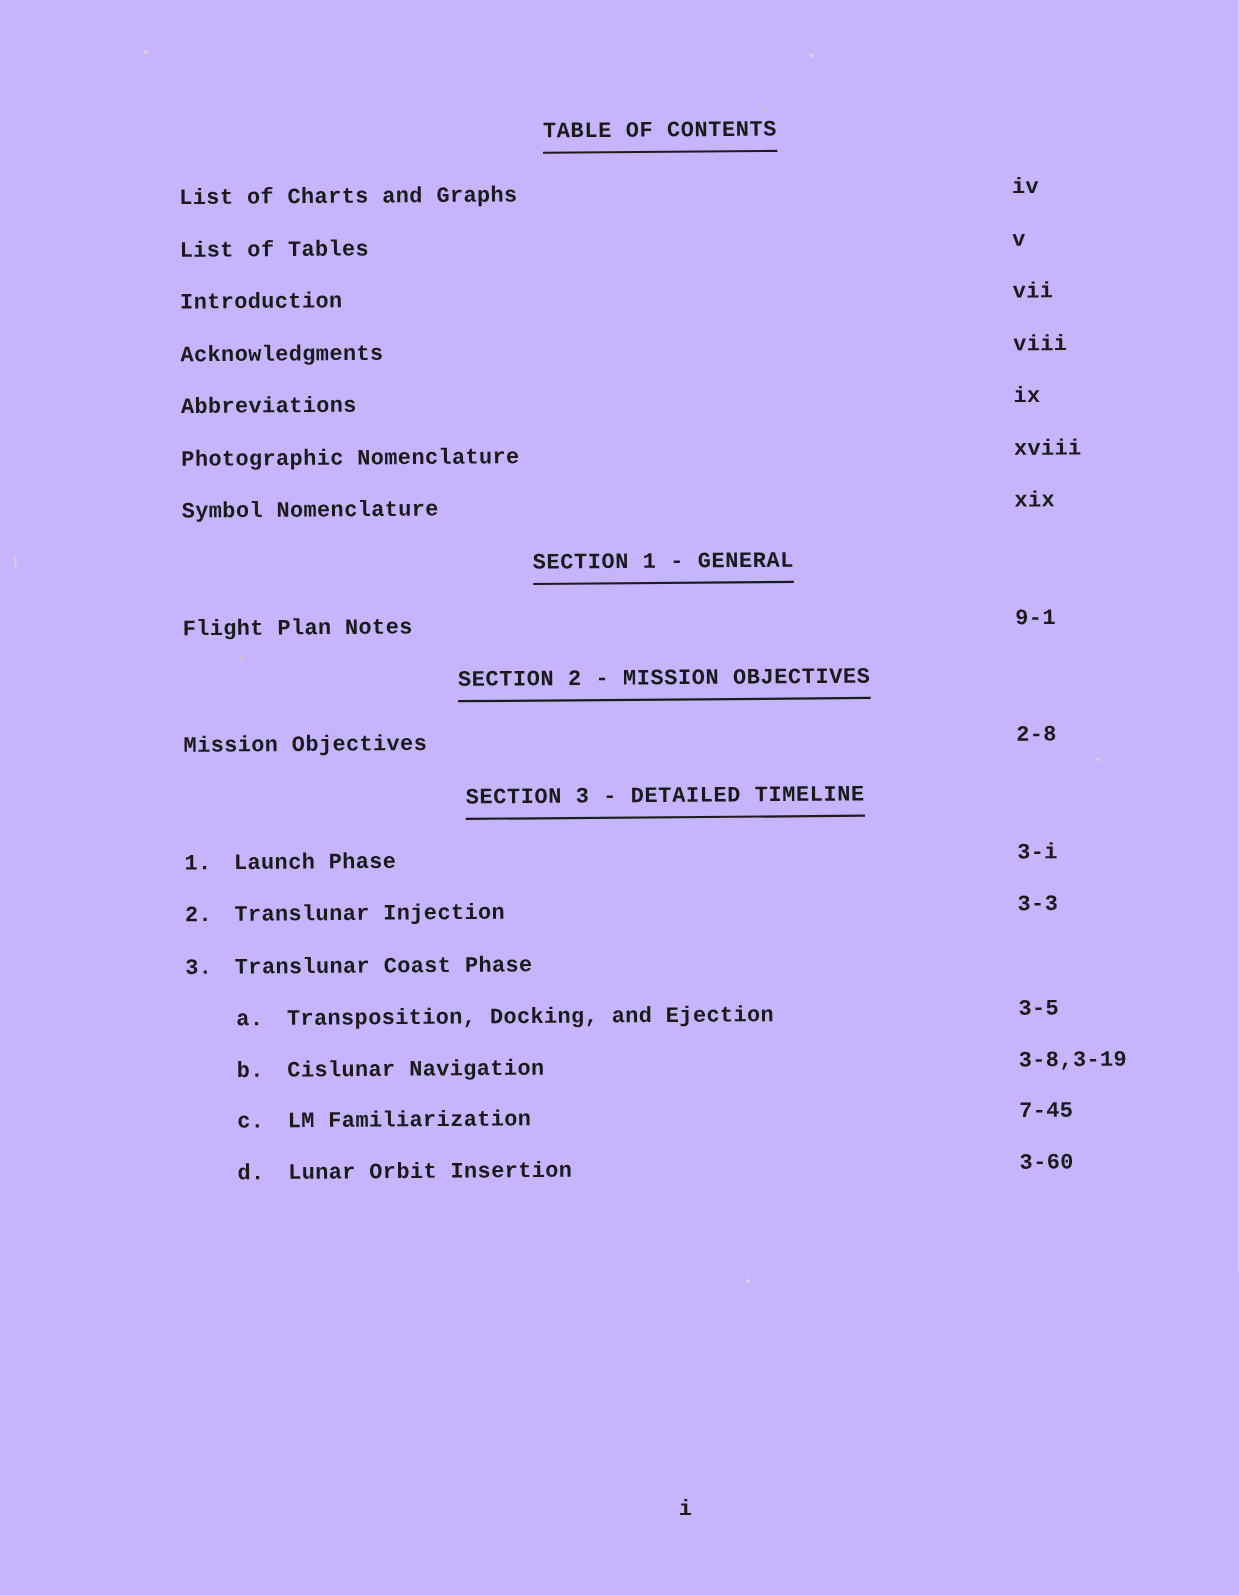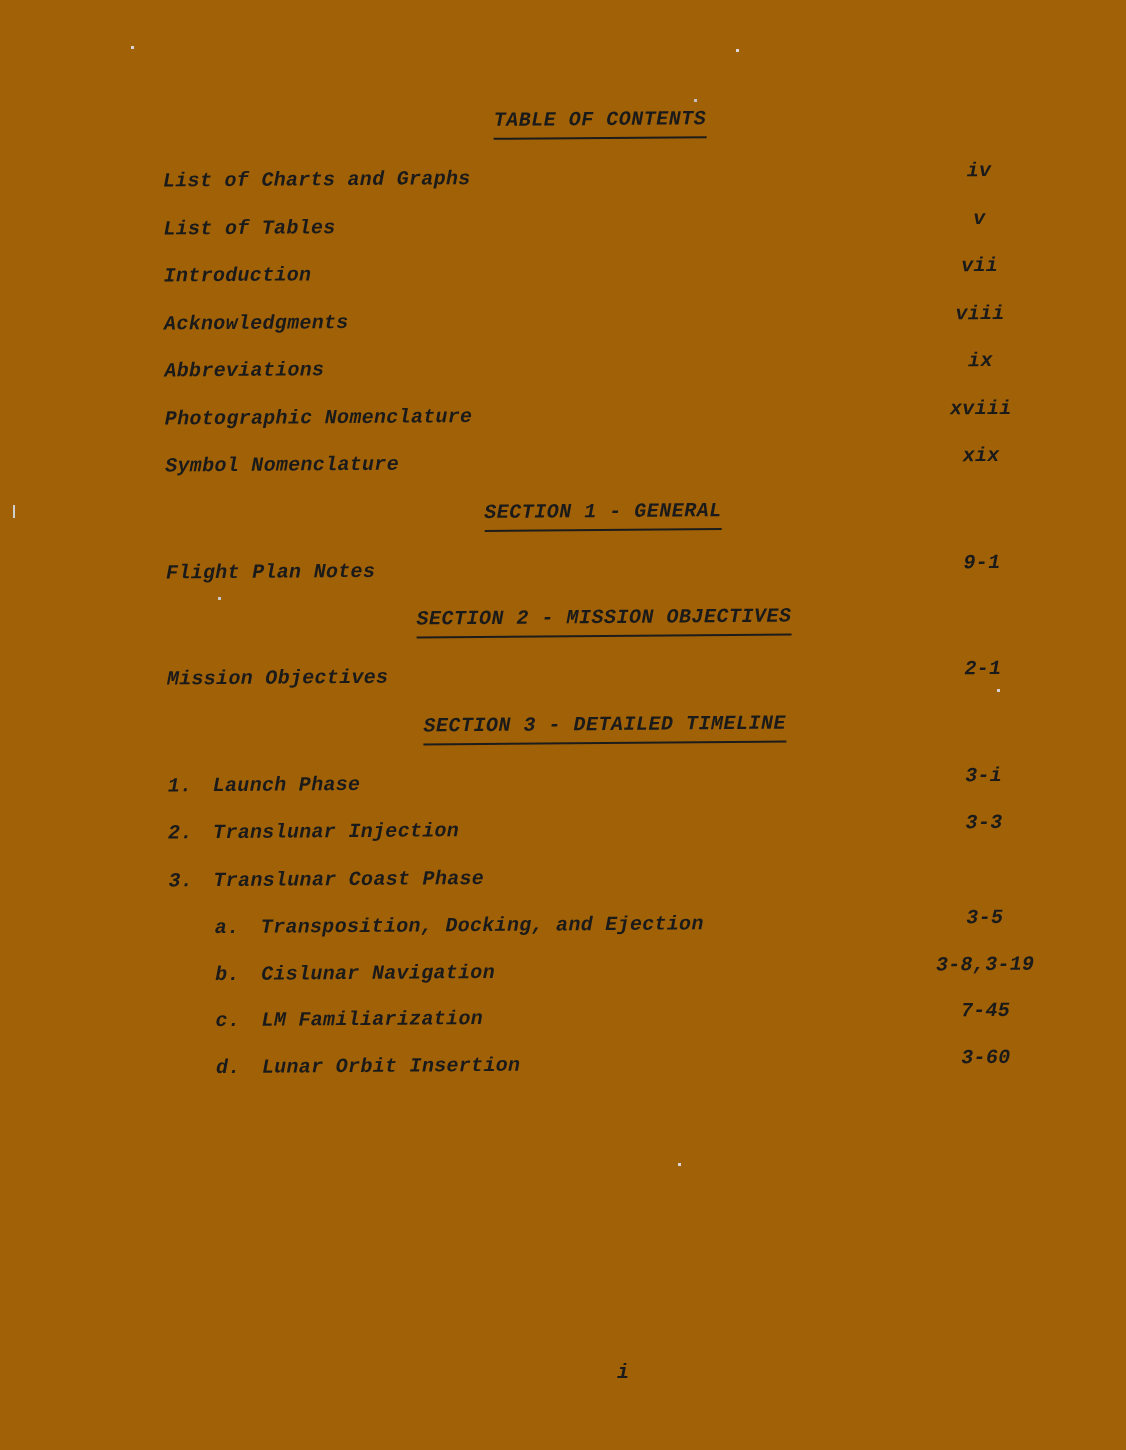--- a/index.html
+++ b/index.html
@@ -11,22 +11,21 @@
     width: 1126px;
     height: 1450px;
     position: relative;
     overflow: hidden;
     font-family: "Liberation Mono", "DejaVu Sans Mono", monospace;
     color: #1a1a1a;
   }
   .page {
     position: absolute;
     inset: 0;
-    background: #a16207;
-    font-style: italic;
+    background: #c4b5fd;
   }
   .content {
     position: absolute;
     left: 165px;
     top: 0;
     width: 875px;
     padding-top: 106px;
     transform: rotate(-0.45deg);
     transform-origin: 50% 40%;
   }
@@ -60,21 +59,20 @@
     letter-spacing: 0.3px;
     line-height: 26px;
     margin-bottom: 21.5px;
   }
   .toc-row.sub {
     margin-bottom: 20.5px;
   }
   .toc-row .pagenum {
     transform: translateY(-4px);
     white-space: nowrap;
-    text-align: center;
   }
   .entry-num {
     display: inline-block;
     width: 45px;
   }
   .entry-letter {
     display: inline-block;
     width: 46px;
     margin-left: 46px;
   }
@@ -152,21 +150,21 @@
       </div>
     </div>
 
     <h2 class="section-heading">
       <span class="u">SECTION 2 - MISSION OBJECTIVES</span>
     </h2>
 
     <div>
       <div class="toc-row">
         <span>Mission Objectives</span>
-        <span class="pagenum">2-1</span>
+        <span class="pagenum">2-8</span>
       </div>
     </div>
 
     <h2 class="section-heading">
       <span class="u">SECTION 3 - DETAILED TIMELINE</span>
     </h2>
 
     <div>
       <div class="toc-row">
         <span><span class="entry-num">1.</span><span>Launch Phase</span></span>

